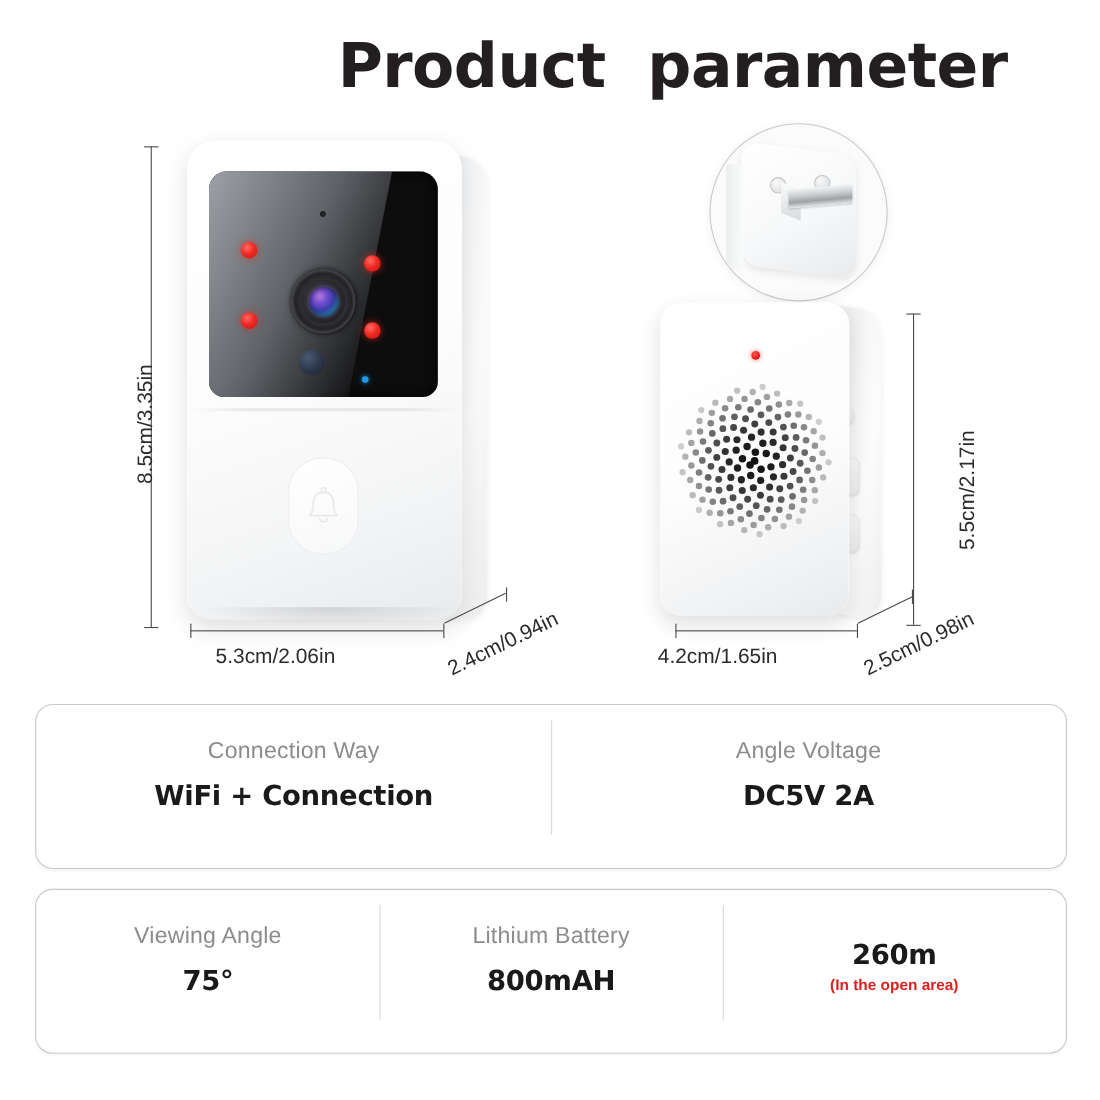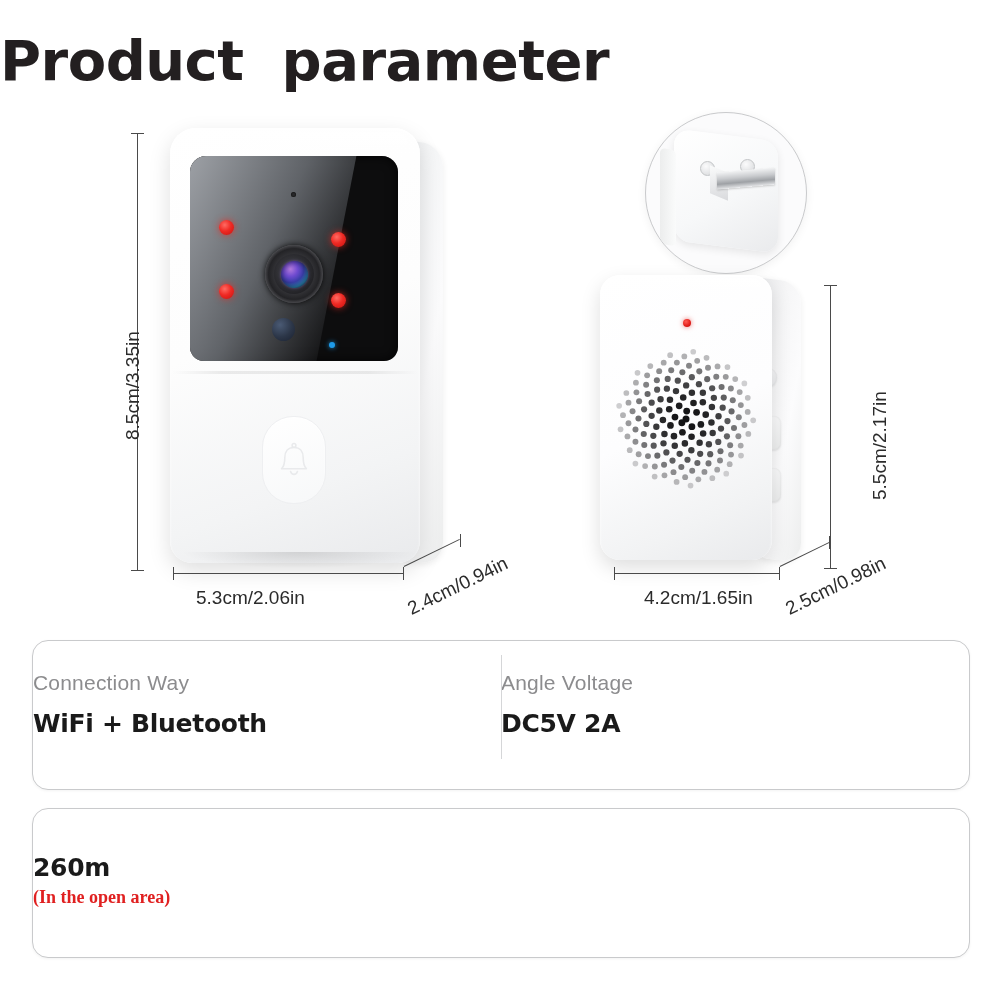--- a/index.html
+++ b/index.html
@@ -9,22 +9,22 @@
     background:#ffffff;
     font-family:"Liberation Sans", sans-serif;
     overflow:hidden;
     position:relative;
     -webkit-font-smoothing:antialiased;
   }
   .page{position:relative;width:1000px;height:1000px;}
 
   
   .title{
-    position:absolute;left:0;top:28px;width:904px;
-    text-align:left;
+    position:absolute;left:12px;top:28px;width:904px;
+    text-align:right;
     font-size:56px;
     font-weight:bold;
     letter-spacing:-0.5px;
     color:#231f20;
     font-family:"DejaVu Sans","Liberation Sans",sans-serif;
     white-space:pre;
   }
 
   
   .stage{position:absolute;left:0;top:100px;width:1000px;height:530px;}
@@ -213,37 +213,37 @@
   
   .card{
     position:absolute;left:32px;width:936px;
     border:1.4px solid #c9cacc;border-radius:16px;background:#fff;
     box-shadow:0 1px 3px rgba(0,0,0,.05);
   }
   .card1{top:640px;height:148px;}
   .card2{top:808px;height:148px;}
   .row{display:flex;width:100%;height:100%;}
   .cell{
-    flex:1;display:flex;flex-direction:column;
+    flex:1;display:flex;flex-direction:column;align-items:center;
     padding-top:30px;position:relative;
   }
   .cell + .cell:before{
     content:"";position:absolute;left:0;top:14px;bottom:30px;width:1.2px;background:#d5d6d8;
   }
   .cell-label{
     font-size:21px;color:#8c8c8e;font-weight:400;letter-spacing:.2px;
     font-family:"Liberation Sans",sans-serif;
   }
   .cell-value{
     margin-top:14px;font-size:25px;font-weight:bold;color:#1a1a1a;
     font-family:"DejaVu Sans","Liberation Sans",sans-serif;letter-spacing:-.3px;
   }
   .cell-note{
-    margin-top:5px;font-size:18px;font-weight:bold;color:#e02020;
-    font-family:Liberation Serif, serif;
+    margin-top:5px;font-size:14px;font-weight:bold;color:#e02020;
+    font-family:Liberation Sans, sans-serif;
   }
 </style>
 </head>
 <body>
 
 <div class="page">
 
   <div class="title">Product  parameter</div>
 
   <div class="stage">
@@ -471,43 +471,51 @@
     <div class="dim-label rot-diag" style="left:404px;top:500px;">2.4cm/0.94in</div>
 
     <div class="dimline vline" style="left:830px;top:185px;height:283px;"></div>
     <div class="cap cap-h" style="left:824px;top:185px;"></div>
     <div class="cap cap-h" style="left:824px;top:468px;"></div>
     <div class="dim-label rot90" style="left:869px;top:400px;">5.5cm/2.17in</div>
 
     <div class="dimline hline" style="left:614px;top:473px;width:165px;"></div>
     <div class="cap cap-v" style="left:614px;top:467px;"></div>
     <div class="cap cap-v" style="left:779px;top:467px;"></div>
-    <div class="dim-label" style="left:644px;top:487px;">4.2cm/1.65in</div>
+    <div class="dim-label" style="left:598px;top:487px;">4.2cm/1.65in</div>
 
     <div class="dimline hline" style="left:780px;top:466px;width:55px;transform:rotate(-26deg);transform-origin:left center;"></div>
     <div class="cap cap-v" style="left:829px;top:436px;"></div>
     <div class="dim-label rot-diag" style="left:782px;top:500px;">2.5cm/0.98in</div>
 
   </div>
 
   <div class="card card1">
     <div class="row">
       <div class="cell">
         <div class="cell-label">Connection Way</div>
-        <div class="cell-value">WiFi + Bluetooth</div>
+        <div class="cell-value">WiFi + Connection</div>
       </div>
       <div class="cell">
         <div class="cell-label">Angle Voltage</div>
         <div class="cell-value">DC5V 2A</div>
       </div>
     </div>
   </div>
 
   <div class="card card2">
     <div class="row">
       <div class="cell">
+        <div class="cell-label">Viewing Angle</div>
+        <div class="cell-value">75°</div>
+      </div>
+      <div class="cell">
+        <div class="cell-label">Lithium Battery</div>
+        <div class="cell-value">800mAH</div>
+      </div>
+      <div class="cell">
         <div class="cell-value">260m</div>
         <div class="cell-note">(In the open area)</div>
       </div>
     </div>
   </div>
 
 </div>
 
 </body></html>

